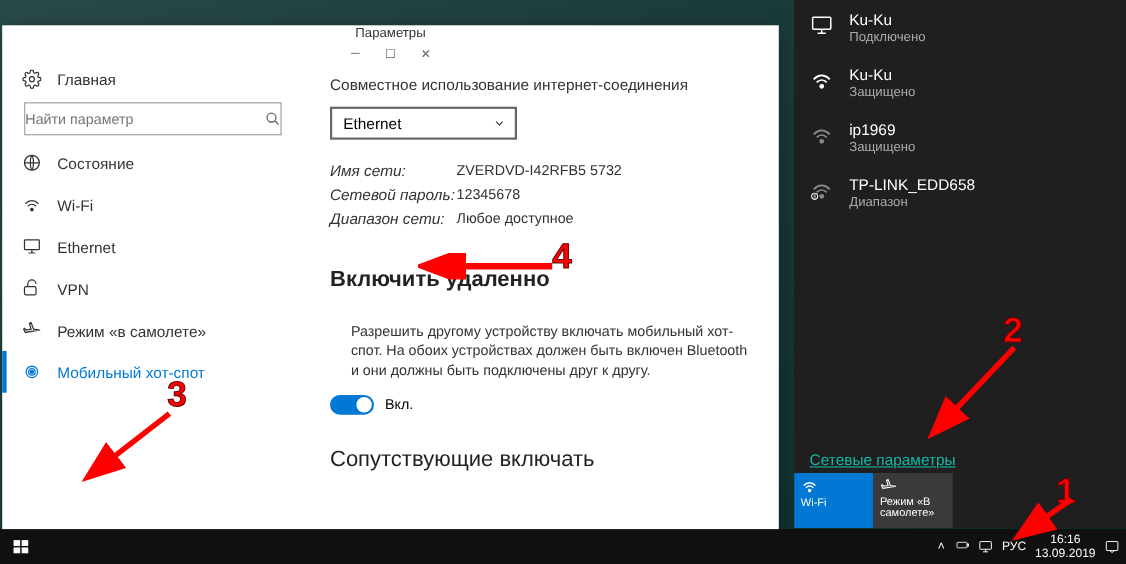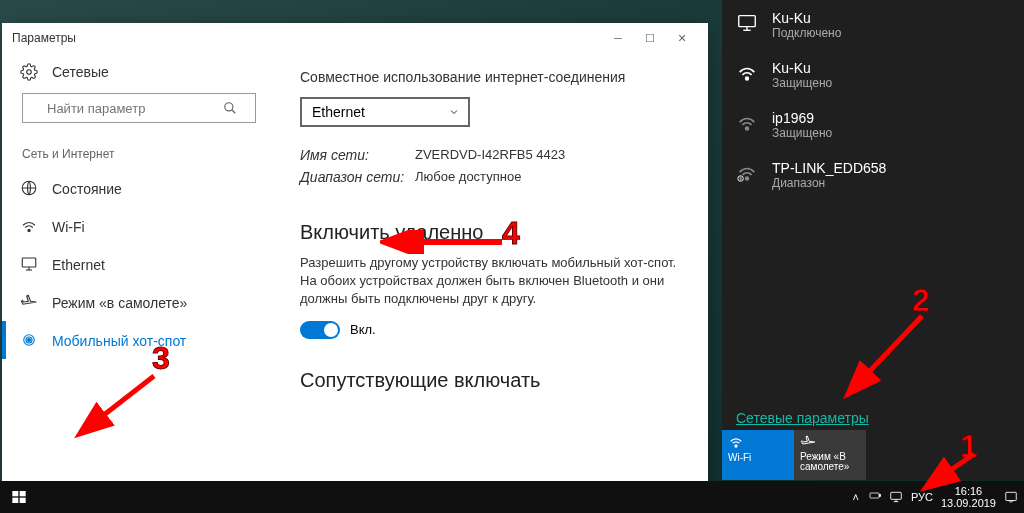--- a/index.html
+++ b/index.html
@@ -1,52 +1,52 @@
 <!DOCTYPE html>
 <html><head>
 <meta charset="utf-8">
 <style>
 * { margin: 0; padding: 0; box-sizing: border-box; font-family: 'Segoe UI', Tahoma, sans-serif; }
 body { width: 1024px; height: 513px; position: relative; background: linear-gradient(135deg, #2a4a4a 0%, #1a3a3a 50%, #0a2a2a 100%); overflow: hidden; }
 
 
 .settings-window { position: absolute; left: 2px; top: 23px; width: 706px; height: 470px; background: #fff; box-shadow: 0 4px 20px rgba(0,0,0,0.3); }
-.window-titlebar { height: 30px; display: flex; align-items: center; padding: 0 10px; }
+.window-titlebar { height: 30px; display: flex; align-items: center; padding: 0 10px; flex-direction: column; }
 .window-title { font-size: 12px; color: #333; flex: 1; }
 .window-controls { display: flex; gap: 0; }
 .window-control { width: 32px; height: 24px; display: flex; align-items: center; justify-content: center; font-size: 11px; color: #666; cursor: pointer; }
 .settings-body { display: flex; height: calc(100% - 30px); }
 
 
 .sidebar { width: 274px; padding: 0 0 0 0; }
 .home-item { display: flex; align-items: center; padding: 10px 20px 12px 18px; gap: 14px; }
 .home-item .icon { width: 18px; height: 18px; }
 .home-label { font-size: 14px; color: #333; }
-.search-box { margin: 0 20px 6px 20px; height: 30px; border: 1px solid #999; display: flex; align-items: center; padding: 0 24px; }
+.search-box { margin: 0 20px 6px 20px; height: 30px; border: 1px solid #999; display: flex; align-items: center; padding: 0 0; }
 .search-input { flex: 1; border: none; outline: none; font-size: 13px; color: #666; background: transparent; }
 .search-icon { width: 14px; height: 14px; }
 .category-header { padding: 18px 20px 8px 20px; font-size: 12px; color: #666; }
 .nav-item { display: flex; align-items: flex-end; padding: 10px 20px 10px 18px; gap: 14px; cursor: pointer; }
 .nav-item .icon { width: 18px; height: 18px; }
 .nav-label { font-size: 14px; color: #333; }
 .nav-item.active { border-left: 4px solid #0078d4; padding-left: 14px; }
 .nav-item.active .nav-label { color: #0078d4; }
 .nav-item.active .icon svg { stroke: #0078d4; }
 
 
 .content { flex: 1; padding: 16px 24px 0 24px; overflow: hidden; }
 .section-title { font-size: 14px; color: #333; margin-bottom: 12px; }
 .dropdown { width: 170px; height: 30px; border: 2px solid #666; display: flex; align-items: center; padding: 0 10px; font-size: 14px; cursor: pointer; margin-bottom: 20px; position: relative; }
 .dropdown-chevron { position: absolute; right: 8px; }
 .info-row { display: flex; margin-bottom: 6px; }
 .info-label { width: 115px; font-size: 14px; color: #333; font-style: italic; }
 .info-value { font-size: 13px; color: #333; }
 .edit-button { margin-top: 12px; width: 94px; height: 30px; background: #ccc; border: none; font-size: 13px; cursor: pointer; }
-.remote-title { font-size: 20px; color: #222; margin-top: 36px; margin-bottom: 10px; font-weight: 400; }
-.remote-desc { font-size: 13px; color: #333; line-height: 1.4; margin-bottom: 12px; }
+.remote-title { font-size: 20px; color: #222; margin-top: 36px; margin-bottom: 26px; font-weight: 700; }
+.remote-desc { font-size: 13px; color: #333; line-height: 1.4; margin-bottom: 12px; margin-left: 19px; }
 .toggle-row { display: flex; align-items: center; gap: 10px; }
 .toggle { width: 40px; height: 18px; background: #0078d4; border-radius: 9px; position: relative; cursor: pointer; }
 .toggle-knob { position: absolute; right: 2px; top: 2px; width: 14px; height: 14px; background: #fff; border-radius: 50%; }
 .toggle-label { font-size: 13px; }
 .related-title { font-size: 20px; color: #222; margin-top: 30px; font-weight: 400; }
 
 
 .network-flyout { position: absolute; right: 0; top: 0; width: 302px; height: 480px; background: #1f1f1f; color: #fff; }
 .network-item { display: flex; padding: 10px 14px; gap: 14px; align-items: flex-start; }
 .network-icon { width: 22px; height: 22px; margin-top: 2px; }
@@ -88,32 +88,31 @@
   </div>
   <div class="settings-body">
     <div class="sidebar">
       <div class="home-item">
         <span class="icon">
           <svg viewBox="0 0 24 24" width="18" height="18" fill="none" stroke="#333" stroke-width="1.5">
               <circle cx="12" cy="12" r="3"></circle>
               <path d="M19.4 15a1.65 1.65 0 0 0 .33 1.82l.06.06a2 2 0 1 1-2.83 2.83l-.06-.06a1.65 1.65 0 0 0-1.82-.33 1.65 1.65 0 0 0-1 1.51V21a2 2 0 1 1-4 0v-.09a1.65 1.65 0 0 0-1-1.51 1.65 1.65 0 0 0-1.82.33l-.06.06a2 2 0 1 1-2.83-2.83l.06-.06a1.65 1.65 0 0 0 .33-1.82 1.65 1.65 0 0 0-1.51-1H3a2 2 0 1 1 0-4h.09a1.65 1.65 0 0 0 1.51-1 1.65 1.65 0 0 0-.33-1.82l-.06-.06a2 2 0 1 1 2.83-2.83l.06.06a1.65 1.65 0 0 0 1.82.33h0a1.65 1.65 0 0 0 1-1.51V3a2 2 0 1 1 4 0v.09a1.65 1.65 0 0 0 1 1.51h0a1.65 1.65 0 0 0 1.82-.33l.06-.06a2 2 0 1 1 2.83 2.83l-.06.06a1.65 1.65 0 0 0-.33 1.82v0a1.65 1.65 0 0 0 1.51 1H21a2 2 0 1 1 0 4h-.09a1.65 1.65 0 0 0-1.51 1z"></path>
             </svg>
         </span>
-        <span class="home-label">Сетевые</span>
+        <span class="home-label">Главная</span>
       </div>
       <div class="search-box">
         <input class="search-input" placeholder="Найти параметр" style="">
         <span class="search-icon">
           <svg viewBox="0 0 24 24" width="14" height="14" fill="none" stroke="#666" stroke-width="2">
               <circle cx="10" cy="10" r="7"></circle>
               <line x1="21" y1="21" x2="15" y2="15"></line>
             </svg>
         </span>
       </div>
-      <div class="category-header">Сеть и Интернет</div>
 
       <div class="nav-item">
         <span class="icon">
             <svg viewBox="0 0 24 24" width="18" height="18" fill="none" stroke="#333" stroke-width="1.5">
               <circle cx="12" cy="12" r="9"></circle>
               <path d="M3 12h18M12 3c2.5 3 2.5 15 0 18M12 3c-2.5 3-2.5 15 0 18"></path>
             </svg>
           </span>
         <span class="nav-label">Состояние</span>
       </div>
@@ -128,20 +127,29 @@
       </div>
       <div class="nav-item">
         <span class="icon">
             <svg viewBox="0 0 24 24" width="18" height="18" fill="none" stroke="#333" stroke-width="1.5">
               <rect x="3" y="4" width="18" height="12" rx="1"></rect>
               <line x1="8" y1="20" x2="16" y2="20"></line>
               <line x1="12" y1="16" x2="12" y2="20"></line>
             </svg>
           </span>
         <span class="nav-label">Ethernet</span>
+      </div>
+      <div class="nav-item">
+        <span class="icon">
+            <svg viewBox="0 0 24 24" width="18" height="18" fill="none" stroke="#333" stroke-width="1.5">
+              <rect x="3" y="10" width="14" height="10" rx="2"></rect>
+              <path d="M7 10V7a5 5 0 0 1 10 0"></path>
+            </svg>
+          </span>
+        <span class="nav-label">VPN</span>
       </div>
       <div class="nav-item">
         <span class="icon">
             <svg viewBox="0 0 24 24" width="18" height="18" fill="none" stroke="#333" stroke-width="1.5">
               <path d="M21 12l-7-1-3-8-2 1 2 7-6 1-2-2-1 1 2 4 18-3z"></path>
             </svg>
           </span>
         <span class="nav-label">Режим «в самолете»</span>
       </div>
       <div class="nav-item active">
@@ -160,21 +168,25 @@
       <div class="dropdown">
         <span>Ethernet</span>
         <span class="dropdown-chevron">
             <svg viewBox="0 0 24 24" width="12" height="12" fill="none" stroke="#333" stroke-width="2">
               <path d="M6 9l6 6 6-6"></path>
             </svg>
           </span>
       </div>
       <div class="info-row">
           <span class="info-label">Имя сети:</span>
-          <span class="info-value">ZVERDVD-I42RFB5 4423</span>
+          <span class="info-value">ZVERDVD-I42RFB5 5732</span>
+        </div>
+      <div class="info-row">
+          <span class="info-label">Сетевой пароль:</span>
+          <span class="info-value">12345678</span>
         </div>
       <div class="info-row">
           <span class="info-label">Диапазон сети:</span>
           <span class="info-value">Любое доступное</span>
         </div>
 
       <div class="remote-title">Включить удаленно</div>
       <div class="remote-desc">Разрешить другому устройству включать мобильный хот-спот. На обоих устройствах должен быть включен Bluetooth и они должны быть подключены друг к другу.</div>
       <div class="toggle-row">
         <div class="toggle">

